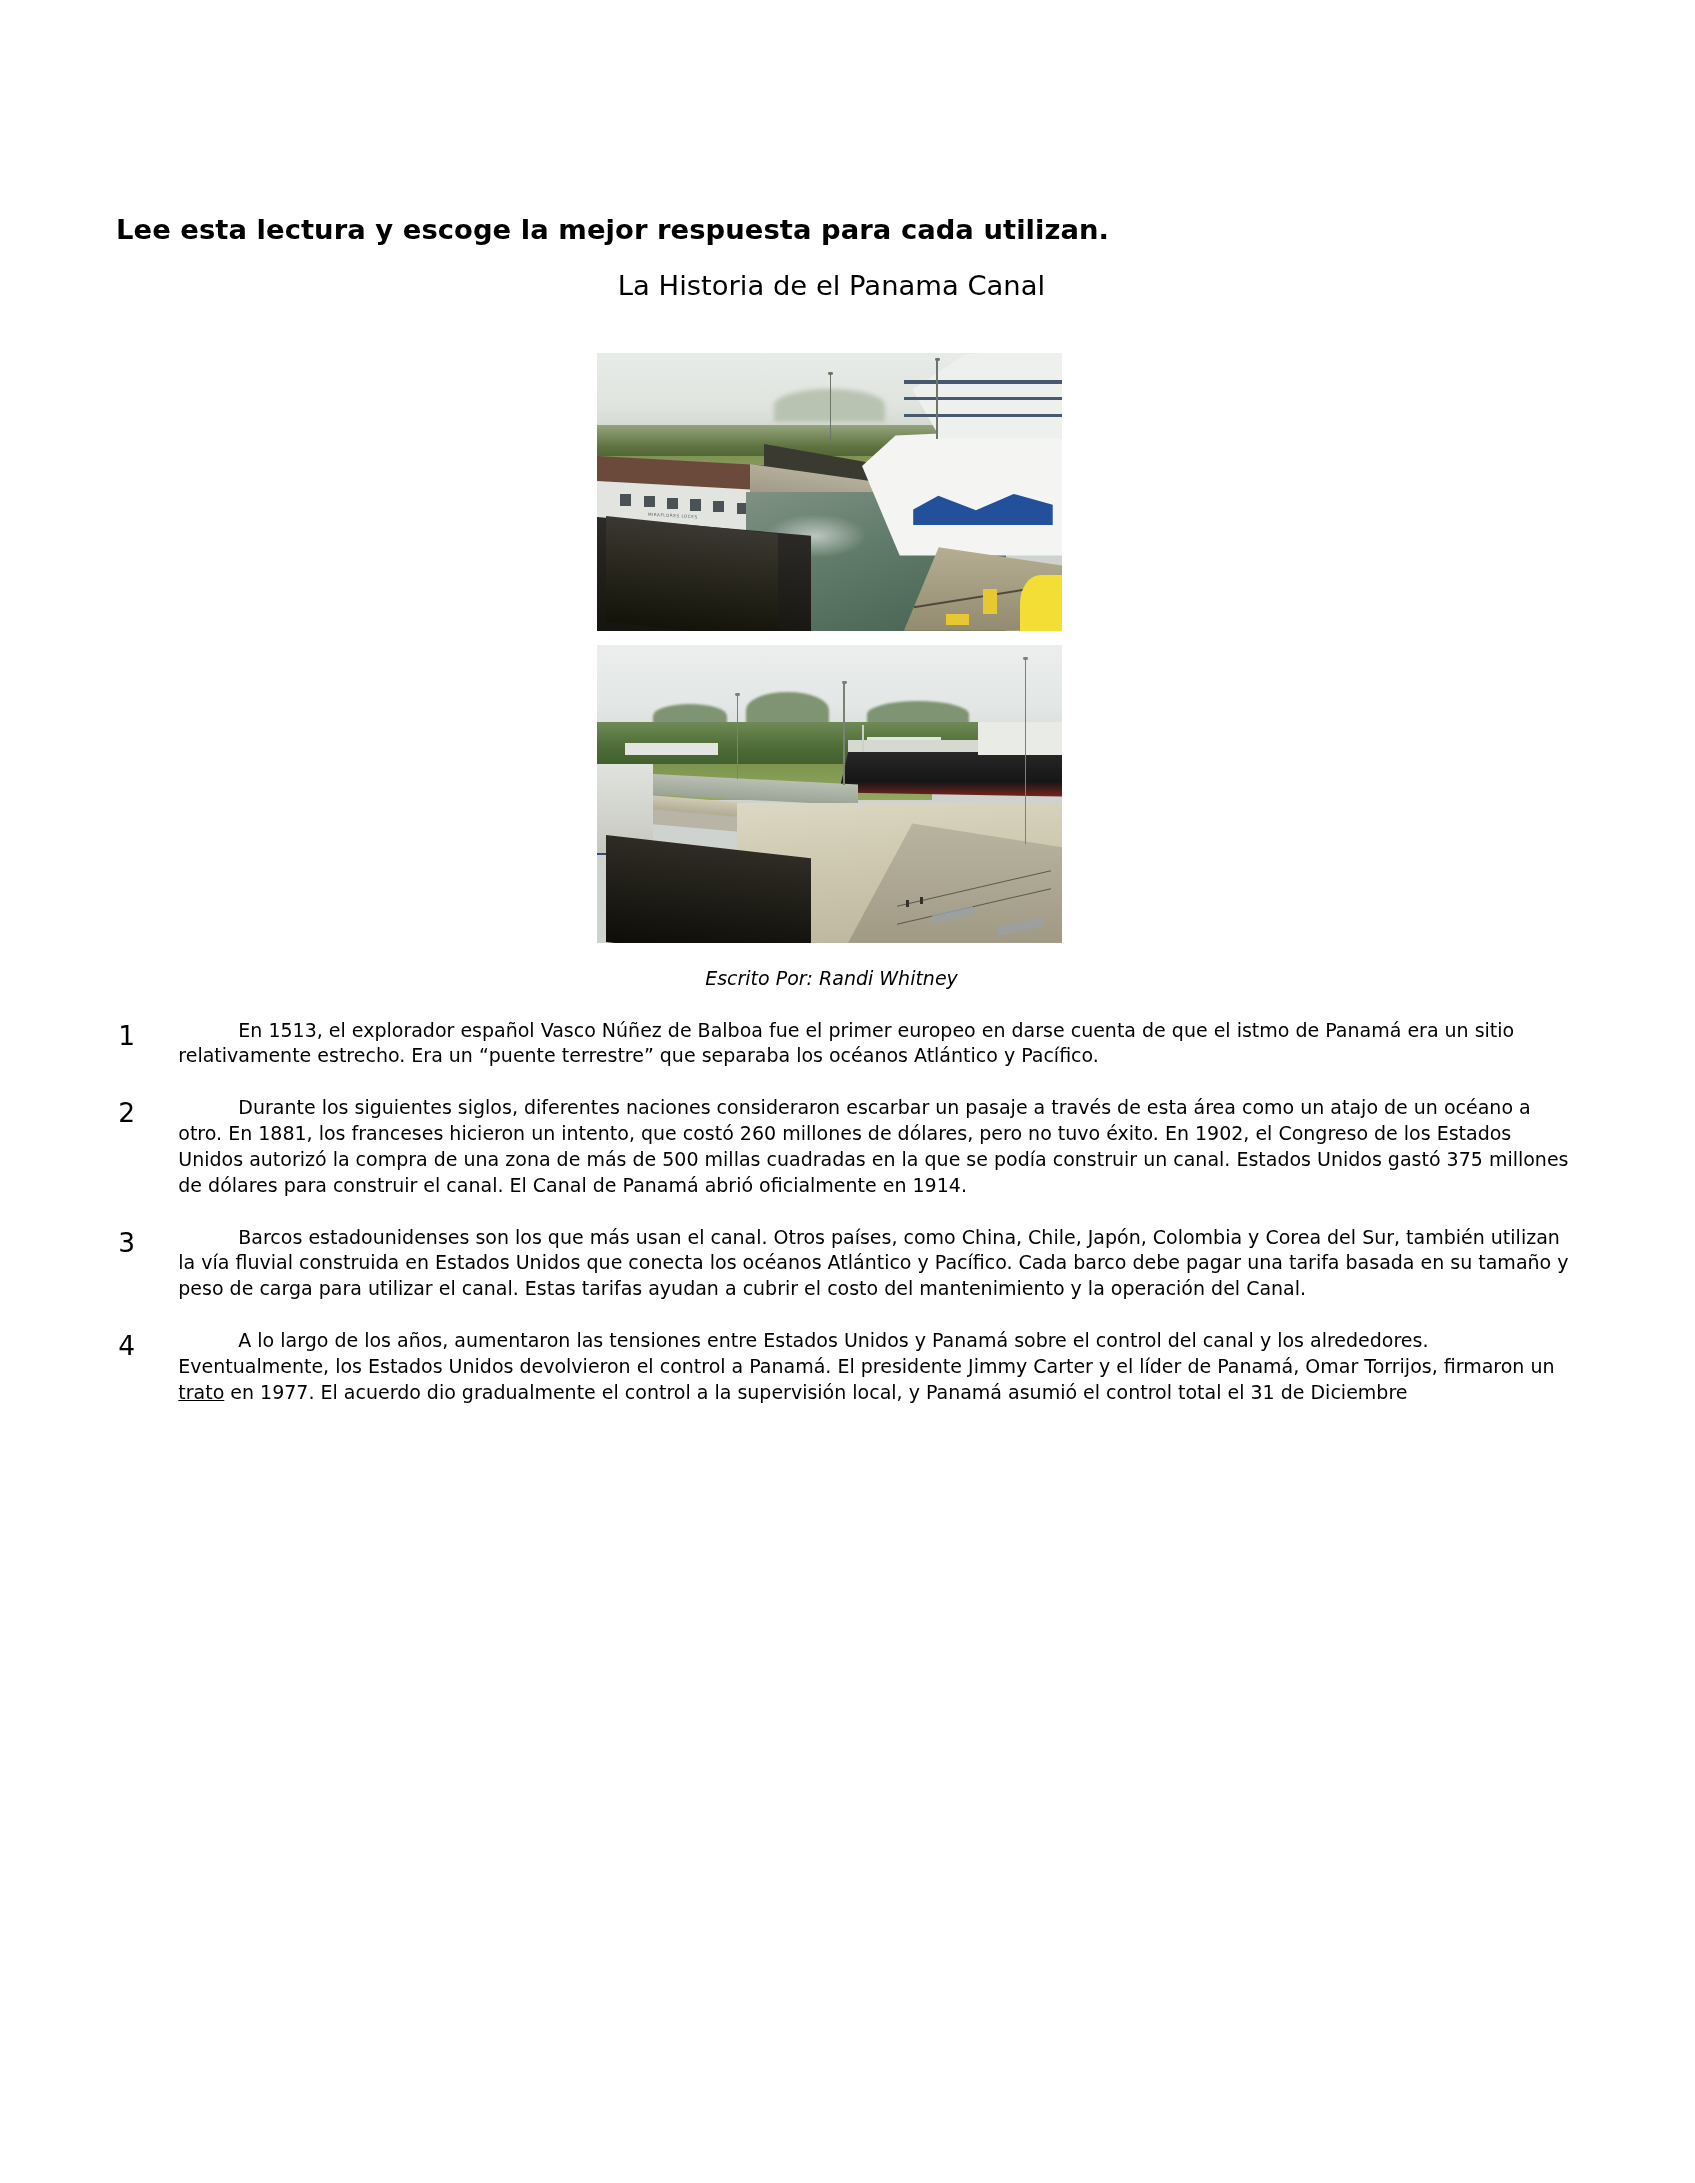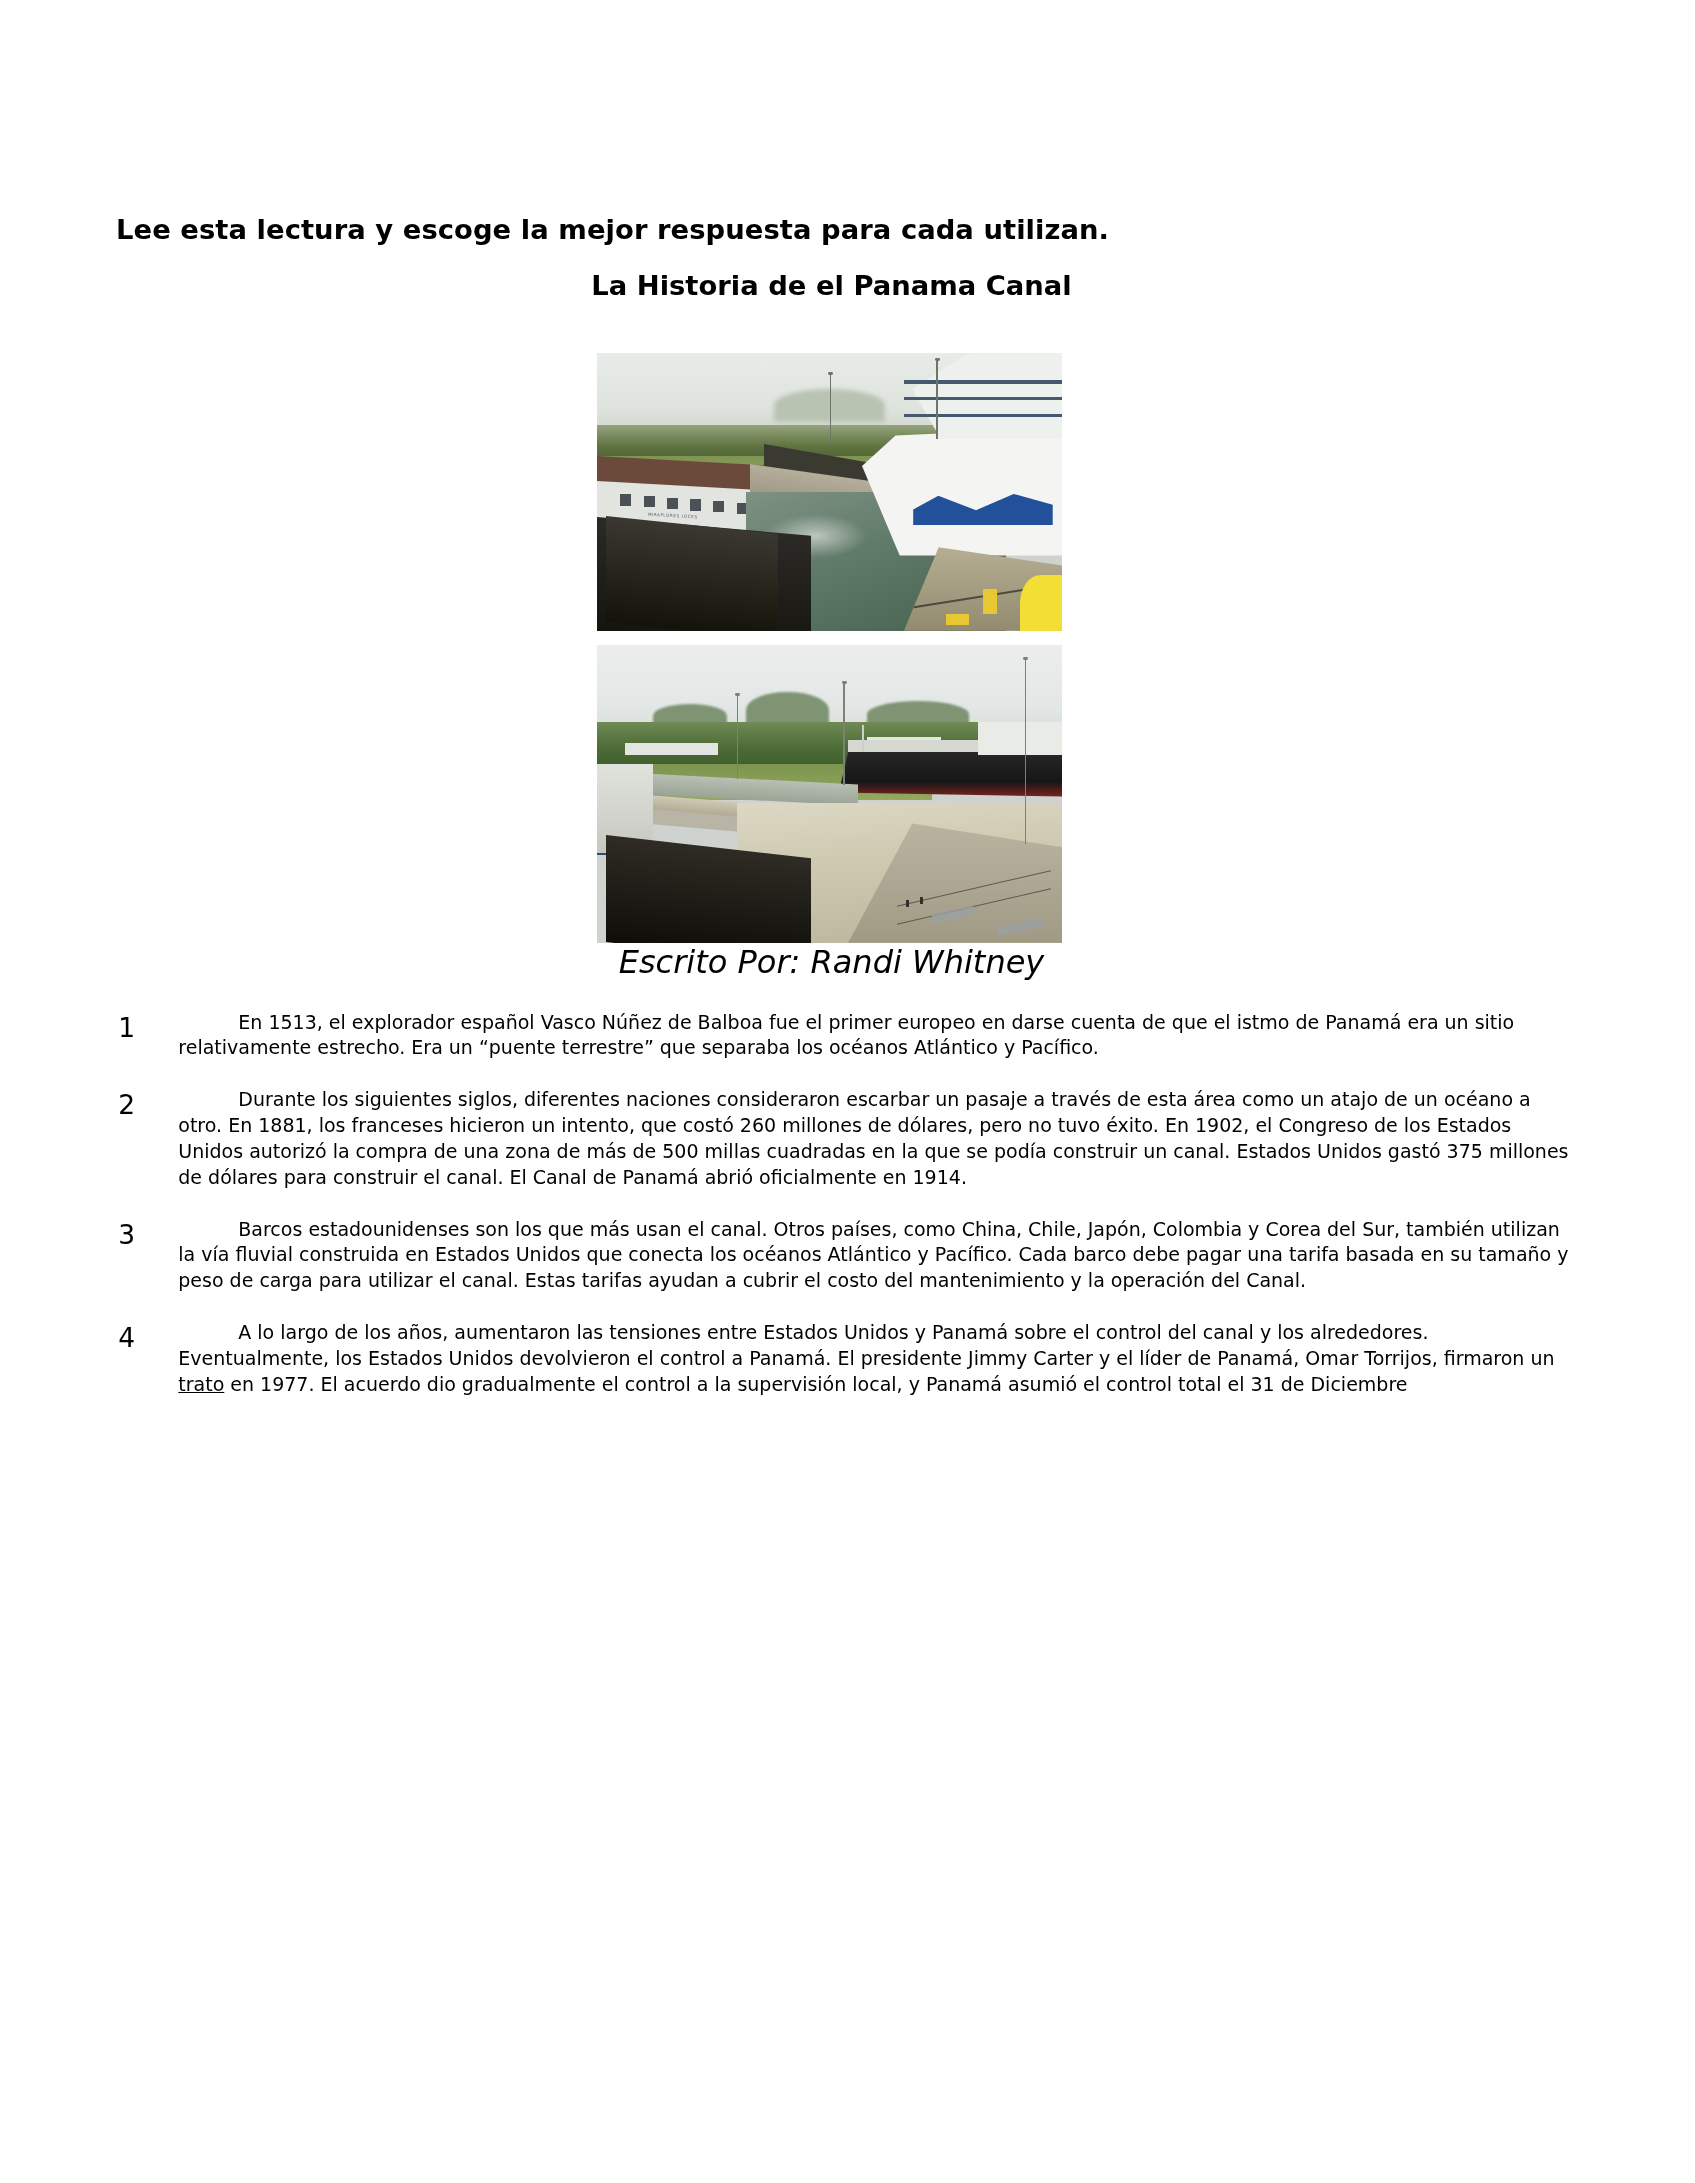--- a/index.html
+++ b/index.html
@@ -36,21 +36,21 @@
     font-size: 27.4px;
     font-weight: bold;
     line-height: 1.18;
     letter-spacing: 0.05px;
     margin: 0 0 24px 0;
     text-align: left;
   }
 
   .doc-title {
     font-size: 27.4px;
-    font-weight: bold;
+    font-weight: normal;
     line-height: 1.18;
     text-align: center;
     margin: 16px;
     padding-right: 33px;
   }
 
   
   .figure-block {
     margin-top: 50px;
     display: flex;
@@ -257,22 +257,23 @@
   }
   .ph2-slab {
     position: absolute; background: #9aa0a3; opacity: .8;
   }
   .ph2-person {
     position: absolute; width: 2.3px; height: 7px; background: #31302b;
   }
 
   
   .byline {
+    margin-top: 24px;
     text-align: center;
-    font-size: 32px;
+    font-size: 19px;
     font-style: italic;
     padding-right: 33px;
   }
 
   
   .paragraphs {
     margin-top: 29px;
   }
   .para {
     display: flex;

